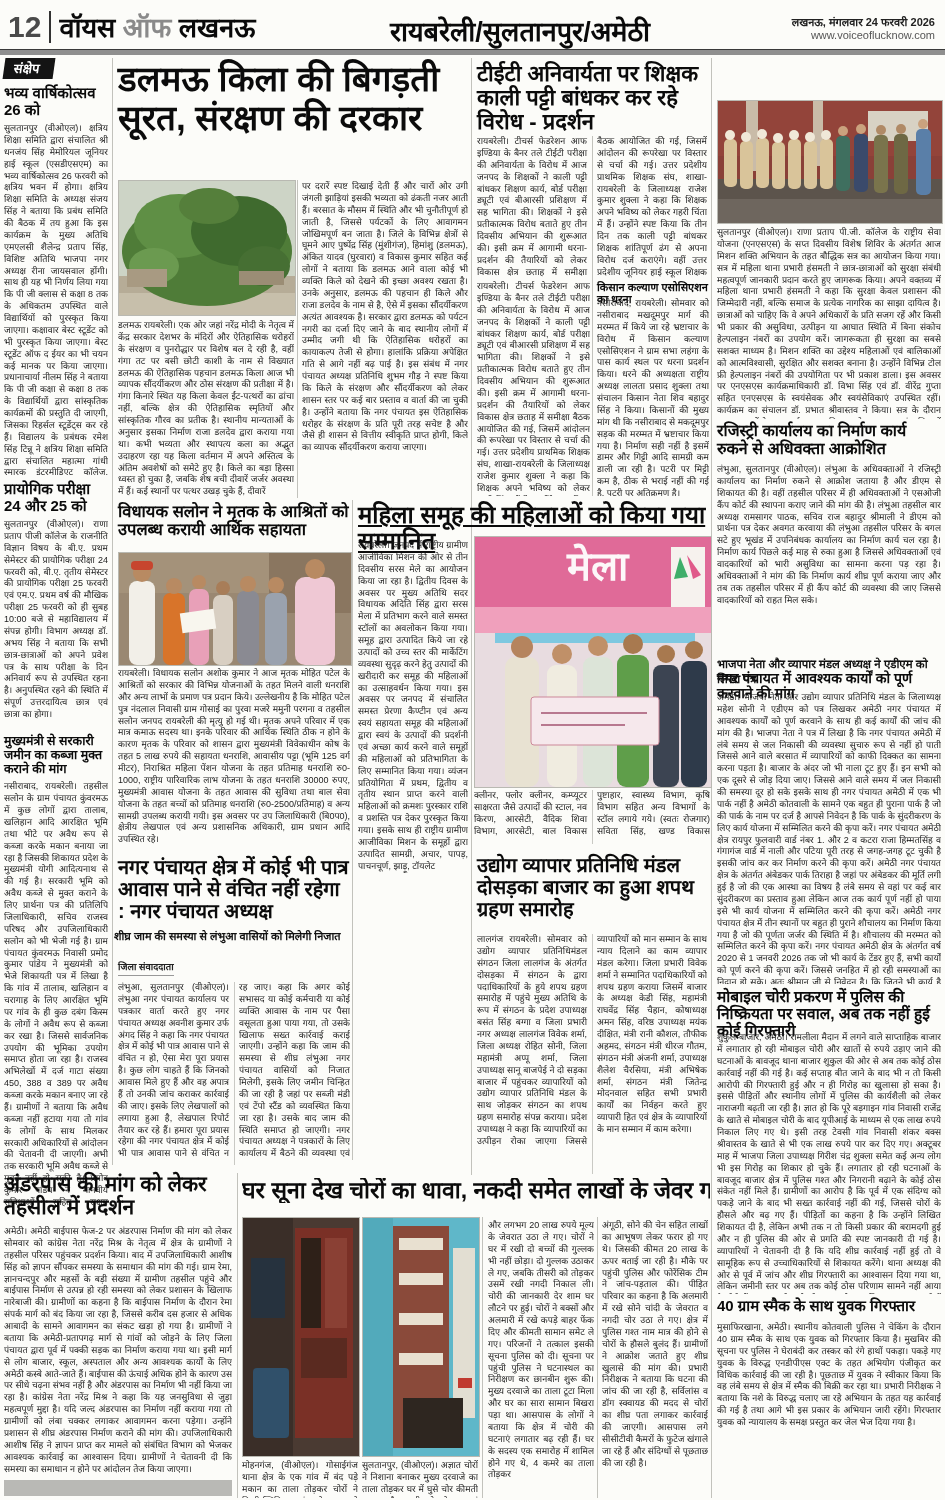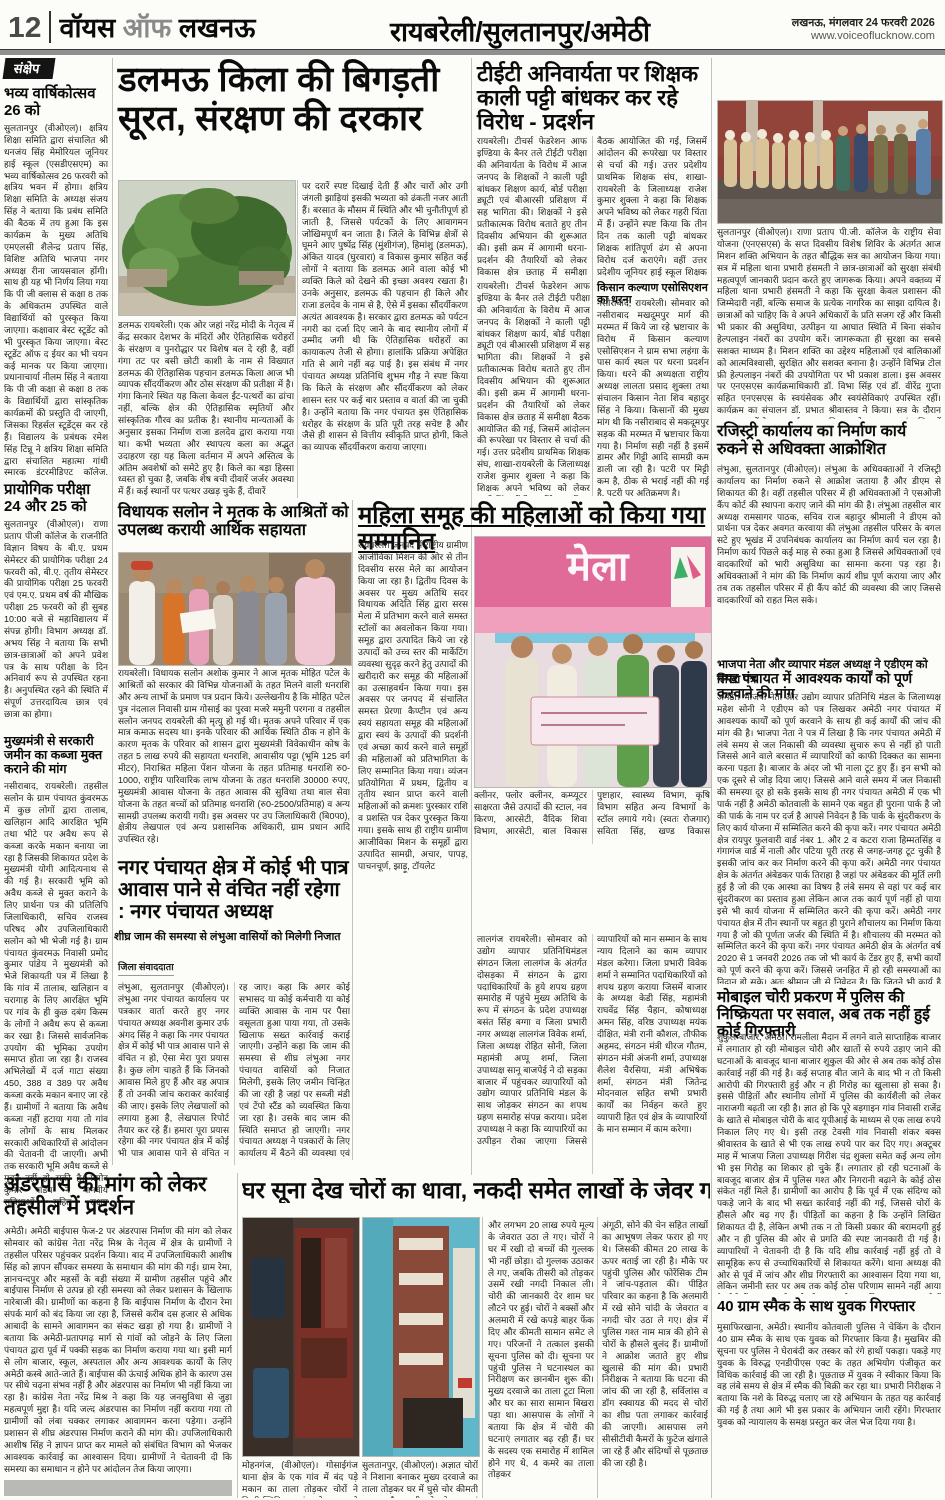--- a/index.html
+++ b/index.html
@@ -200,20 +200,21 @@
     <span class="banner-txt" style="left:48px;top:0;font-size:40px;margin-left:44px;">मेला</span>
   </div>
   <div class="abs bt" style="left:358px;top:540px;width:110px;height:545px;">रायबरेली। जनपद में राष्ट्रीय ग्रामीण आजीविका मिशन की ओर से तीन दिवसीय सरस मेले का आयोजन किया जा रहा है। द्वितीय दिवस के अवसर पर मुख्य अतिथि सदर विधायक अदिति सिंह द्वारा सरस मेला में प्रतिभाग करने वाले समस्त स्टॉलों का अवलोकन किया गया। समूह द्वारा उत्पादित किये जा रहे उत्पादों को उच्च स्तर की मार्केटिंग व्यवस्था सुदृढ़ करने हेतु उत्पादों की खरीदारी कर समूह की महिलाओं का उत्साहवर्धन किया गया। इस अवसर पर जनपद में संचालित समस्त प्रेरणा कैण्टीन एवं अन्य स्वयं सहायता समूह की महिलाओं द्वारा स्वयं के उत्पादों की प्रदर्शनी एवं अच्छा कार्य करने वाले समूहों की महिलाओं को प्रतिभागिता के लिए सम्मानित किया गया। व्यंजन प्रतियोगिता में प्रथम, द्वितीय व तृतीय स्थान प्राप्त करने वाली महिलाओं को क्रमशः पुरस्कार राशि व प्रशस्ति पत्र देकर पुरस्कृत किया गया। इसके साथ ही राष्ट्रीय ग्रामीण आजीविका मिशन के समूहों द्वारा उत्पादित सामग्री, अचार, पापड़, पाचनचूर्ण, झाड़ू, टॉयलेट</div>
   <div class="abs bt bt2" style="left:474px;top:790px;width:236px;height:54px;">क्लीनर, फ्लोर क्लीनर, कम्प्यूटर साक्षरता जैसे उत्पादों की स्टाल, नव किरण, आरसेटी, वैदिक शिवा विभाग, आरसेटी, बाल विकास पुष्टाहार, स्वास्थ्य विभाग, कृषि विभाग सहित अन्य विभागों के स्टॉल लगाये गये। (स्वतः रोजगार) सविता सिंह, खण्ड विकास अधिकारी महाराजगंज वहीं सेट, जिला मिशन प्रबंधक, उपायुक्त स्वतः रोजगार, जिला विकास अधिकारी अरुण कुमार, उपायुक्त मनरेगा सहित अधिकारियों ने समूह की महिलाओं का उत्साहवर्धन करते हुए सम्मानित किया। समारोह में 500 से अधिक समूह की महिलाओं ने प्रतिभाग किया तथा स्वयं सहायता समूह की महिलाओं को सम्मानित किया गया।</div>
 
   <div class="abs hl" style="left:118px;top:856px;width:232px;font-size:20px;">नगर पंचायत क्षेत्र में कोई भी पात्र आवास पाने से वंचित नहीं रहेगा : नगर पंचायत अध्यक्ष</div>
   <div class="abs subhl" style="left:114px;top:928px;width:232px;font-size:11px;">शीघ्र जाम की समस्या से लंभुआ वासियों को मिलेगी निजात</div>
   <div class="abs byline" style="left:118px;top:960px;border-bottom:1px solid #999;padding-bottom:2px;">जिला संवाददाता</div>
   <div class="abs bt bt2" style="left:118px;top:982px;width:232px;height:183px;">लंभुआ, सुलतानपुर (वीओएल)। लंभुआ नगर पंचायत कार्यालय पर पत्रकार वार्ता करते हुए नगर पंचायत अध्यक्ष अवनीश कुमार उर्फ अंगद सिंह ने कहा कि नगर पंचायत क्षेत्र में कोई भी पात्र आवास पाने से वंचित न हो, ऐसा मेरा पूरा प्रयास है। कुछ लोग चाहते हैं कि जिनको आवास मिले हुए हैं और वह अपात्र हैं तो उनकी जांच कराकर कार्रवाई की जाए। इसके लिए लेखपालों को लगाया हुआ है, लेखपाल रिपोर्ट तैयार कर रहे हैं। हमारा पूरा प्रयास रहेगा की नगर पंचायत क्षेत्र में कोई भी पात्र आवास पाने से वंचित न रह जाए। कहा कि अगर कोई सभासद या कोई कर्मचारी या कोई व्यक्ति आवास के नाम पर पैसा वसूलता हुआ पाया गया, तो उसके खिलाफ सख्त कार्रवाई कराई जाएगी। उन्होंने कहा कि जाम की समस्या से शीघ्र लंभुआ नगर पंचायत वासियों को निजात मिलेगी, इसके लिए जमीन चिन्हित की जा रही है जहां पर सब्जी मंडी एवं टेंपो स्टैंड को व्यवस्थित किया जा रहा है। उसके बाद जाम की स्थिति समाप्त हो जाएगी। नगर पंचायत अध्यक्ष ने पत्रकारों के लिए कार्यालय में बैठने की व्यवस्था एवं वार्डों में भ्रमण कर जानकारी हासिल कर रहे हैं, तहसील प्रशासन ने जमीन उपलब्ध कराने का आश्वासन दिया।</div>
 
+  <div class="abs hl" style="left:477px;top:854px;width:230px;font-size:20px;">उद्योग व्यापार प्रतिनिधि मंडल दोसड़का बाजार का हुआ शपथ ग्रहण समारोह</div>
   <div class="abs bt bt2" style="left:477px;top:934px;width:230px;height:240px;">लालगंज रायबरेली। सोमवार को उद्योग व्यापार प्रतिनिधिमंडल संगठन जिला लालगंज के अंतर्गत दोसड़का में संगठन के द्वारा पदाधिकारियों के हुये शपथ ग्रहण समारोह में पहुंचे मुख्य अतिथि के रूप में संगठन के प्रदेश उपाध्यक्ष बसंत सिंह बग्गा व जिला प्रभारी नगर अध्यक्ष लालगंज विवेक शर्मा, जिला अध्यक्ष रोहित सोनी, जिला महामंत्री अप्पू शर्मा, जिला उपाध्यक्ष सानू बाजपेई ने दो सड़का बाजार में पहुंचकर व्यापारियों को उद्योग व्यापार प्रतिनिधि मंडल के साथ जोड़कर संगठन का शपथ ग्रहण समारोह संपन्न कराया। प्रदेश उपाध्यक्ष ने कहा कि व्यापारियों का उत्पीड़न रोका जाएगा जिससे व्यापारियों को मान सम्मान के साथ न्याय दिलाने का काम व्यापार मंडल करेगा। जिला प्रभारी विवेक शर्मा ने सम्मानित पदाधिकारियों को शपथ ग्रहण कराया जिसमें बाजार के अध्यक्ष केडी सिंह, महामंत्री राघवेंद्र सिंह चैहान, कोषाध्यक्ष अमन सिंह, वरिष्ठ उपाध्यक्ष मयंक दीक्षित, मंत्री रानी कौशल, तौफीक अहमद, संगठन मंत्री धीरज गौतम, संगठन मंत्री अंजनी शर्मा, उपाध्यक्ष शैलेश चैरसिया, मंत्री अभिषेक शर्मा, संगठन मंत्री जितेन्द्र मोदनवाल सहित सभी प्रभारी कार्यों का निर्वहन करते हुए व्यापारी हित एवं क्षेत्र के व्यापारियों के मान सम्मान में काम करेगा।</div>
 
   <div class="abs hl" style="left:4px;top:1172px;width:228px;font-size:21px;">अंडरपास की मांग को लेकर तहसील में प्रदर्शन</div>
   <div class="abs bt" style="left:4px;top:1226px;width:228px;height:250px;">अमेठी। अमेठी बाईपास फेज-2 पर अंडरपास निर्माण की मांग को लेकर सोमवार को कांग्रेस नेता नरेंद्र मिश्र के नेतृत्व में क्षेत्र के ग्रामीणों ने तहसील परिसर पहुंचकर प्रदर्शन किया। बाद में उपजिलाधिकारी आशीष सिंह को ज्ञापन सौंपकर समस्या के समाधान की मांग की गई। ग्राम रेमा, ज्ञानचन्दपुर और महसों के बड़ी संख्या में ग्रामीण तहसील पहुंचे और बाईपास निर्माण से उत्पन्न हो रही समस्या को लेकर प्रशासन के खिलाफ नारेबाजी की। ग्रामीणों का कहना है कि बाईपास निर्माण के दौरान रेमा संपर्क मार्ग को बंद किया जा रहा है, जिससे करीब दस हजार से अधिक आबादी के सामने आवागमन का संकट खड़ा हो गया है। ग्रामीणों ने बताया कि अमेठी-प्रतापगढ़ मार्ग से गांवों को जोड़ने के लिए जिला पंचायत द्वारा पूर्व में पक्की सड़क का निर्माण कराया गया था। इसी मार्ग से लोग बाजार, स्कूल, अस्पताल और अन्य आवश्यक कार्यों के लिए अमेठी कस्बे आते-जाते हैं। बाईपास की ऊंचाई अधिक होने के कारण उस पर सीधे चढ़ना संभव नहीं है और अंडरपास का निर्माण भी नहीं किया जा रहा है। कांग्रेस नेता नरेंद्र मिश्र ने कहा कि यह जनसुविधा से जुड़ा महत्वपूर्ण मुद्दा है। यदि जल्द अंडरपास का निर्माण नहीं कराया गया तो ग्रामीणों को लंबा चक्कर लगाकर आवागमन करना पड़ेगा। उन्होंने प्रशासन से शीघ्र अंडरपास निर्माण कराने की मांग की। उपजिलाधिकारी आशीष सिंह ने ज्ञापन प्राप्त कर मामले को संबंधित विभाग को भेजकर आवश्यक कार्रवाई का आश्वासन दिया। ग्रामीणों ने चेतावनी दी कि समस्या का समाधान न होने पर आंदोलन तेज किया जाएगा।</div>
   <div class="abs gray-strip" style="left:4px;top:1480px;width:228px;height:16px;"></div>
 
   <div class="abs hl" style="left:242px;top:1178px;width:468px;font-size:23px;white-space:nowrap;overflow:hidden;">घर सूना देख चोरों का धावा, नकदी समेत लाखों के जेवर गायब</div>
   <div class="photo" style="left:242px;top:1217px;width:116px;height:238px;">
     <svg width="116" height="238" viewBox="0 0 116 238">
       <rect width="116" height="238" fill="#4a3a32"></rect>

